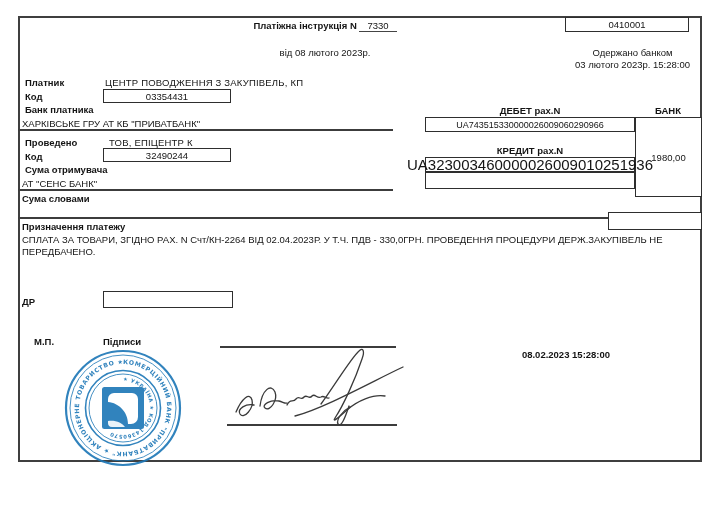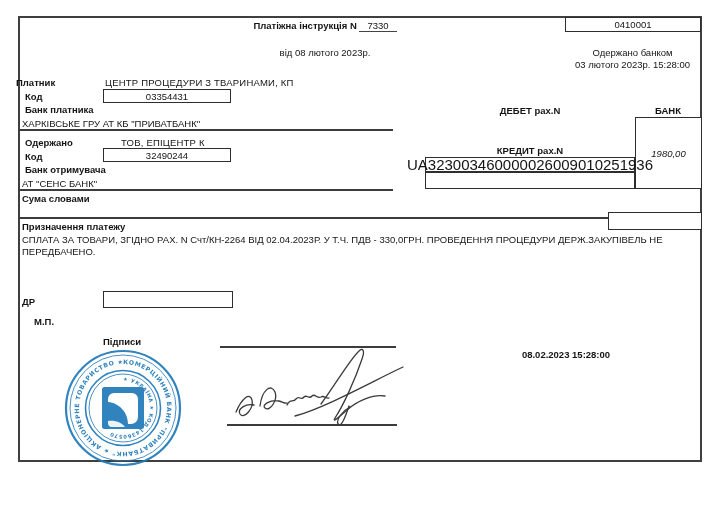--- a/index.html
+++ b/index.html
@@ -24,78 +24,81 @@
 
 <div id="doc">
 
   <div class="abs border-frame" style="left:18px;top:16px;width:684px;height:446px;"></div>
 
   <div class="abs ctr" style="left:0;width:650px;top:20px;">
     <span class="b">Платіжна інструкція N</span>
     <span class="num-underline">7330</span>
   </div>
 
-  <div class="abs fieldbox" style="left:565px;top:17px;width:136px;height:15px;">
+  <div class="abs fieldbox" style="left:565px;top:17px;width:124px;height:15px;">
     <span>0410001</span>
   </div>
 
   <div class="abs ctr" style="left:0;width:650px;top:47px;">від 08 лютого 2023р.</div>
 
   <div class="abs ctr" style="left:550px;width:165px;top:47px;line-height:12px;">
     <div>Одержано банком</div>
     <div>03 лютого 2023р. 15:28:00</div>
   </div>
 
-  <div class="abs b" style="left:16px;top:77px;text-align:center;">Платник</div>
-  <div class="abs small-gap" style="left:105px;top:77px;">ЦЕНТР ПРОЦЕДУРИ З ТВАРИНАМИ, КП</div>
+  <div class="abs b" style="left:25px;top:77px;text-align:center;">Платник</div>
+  <div class="abs small-gap" style="left:105px;top:77px;">ЦЕНТР ПОВОДЖЕННЯ З ЗАКУПІВЕЛЬ, КП</div>
   <div class="abs b" style="left:25px;top:91px;">Код</div>
   <div class="abs fieldbox" style="left:103px;top:89px;width:128px;height:14px;">
     <span>03354431</span>
   </div>
   <div class="abs b" style="left:25px;top:104px;">Банк платника</div>
   <div class="abs" style="left:22px;top:118px;">ХАРКІВСЬКЕ ГРУ АТ КБ "ПРИВАТБАНК"</div>
   <div class="abs hline" style="left:18px;top:129px;width:375px;"></div>
 
   <div class="abs b ctr" style="left:425px;top:105px;width:210px;">ДЕБЕТ рах.N</div>
   <div class="abs b ctr" style="left:636px;top:105px;width:64px;">БАНК</div>
 
-  <div class="abs fieldbox" style="left:635px;top:117px;width:67px;height:72px;font-style:italic;">
+  <div class="abs fieldbox" style="left:425px;top:117px;width:210px;height:15px;font-size:9px;">
+    <span>UA743515330000026009060290966</span>
+  </div>
+  <div class="abs fieldbox" style="left:635px;top:117px;width:67px;height:80px;">
     <span>1980,00</span>
   </div>
 
-  <div class="abs b" style="left:25px;top:137px;">Одержано</div>
-  <div class="abs small-gap" style="left:121px;top:137px;">ТОВ, ЕПІЦЕНТР К</div>
+  <div class="abs b" style="left:25px;top:137px;">Проведено</div>
+  <div class="abs small-gap" style="left:109px;top:137px;">ТОВ, ЕПІЦЕНТР К</div>
   <div class="abs b" style="left:25px;top:151px;">Код</div>
   <div class="abs fieldbox" style="left:103px;top:148px;width:128px;height:14px;">
     <span>32490244</span>
   </div>
 
   <div class="abs b ctr" style="left:425px;top:145px;width:210px;">КРЕДИТ рах.N</div>
   <div class="abs fieldbox" style="left:425px;top:157px;width:210px;height:15px;font-size:15px;">
     <span>UA323003460000026009010251936</span>
   </div>
   <div class="abs thinbox" style="left:425px;top:172px;width:210px;height:17px;"></div>
 
-  <div class="abs b" style="left:25px;top:164px;">Банк отримувача</div>
+  <div class="abs b" style="left:25px;top:164px;">Сума отримувача</div>
   <div class="abs" style="left:22px;top:178px;">АТ "СЕНС БАНК"</div>
   <div class="abs hline" style="left:18px;top:189px;width:375px;"></div>
 
   <div class="abs b" style="left:22px;top:193px;">Сума словами</div>
   <div class="abs hline" style="left:18px;top:217px;width:684px;"></div>
 
   <div class="abs b" style="left:22px;top:221px;">Призначення платежу</div>
   <div class="abs fieldbox" style="left:608px;top:212px;width:94px;height:18px;"></div>
   <div class="abs" style="left:22px;top:234px;width:662px;line-height:11.5px;">СПЛАТА ЗА ТОВАРИ, ЗГІДНО РАХ. N Счт/КН-2264 ВІД 02.04.2023Р.  У Т.Ч. ПДВ - 330,0ГРН. ПРОВЕДЕННЯ ПРОЦЕДУРИ ДЕРЖ.ЗАКУПІВЕЛЬ НЕ ПЕРЕДБАЧЕНО.</div>
 
   <div class="abs b" style="left:22px;top:296px;">ДР</div>
   <div class="abs fieldbox" style="left:103px;top:291px;width:130px;height:17px;">
     <span></span>
   </div>
 
-  <div class="abs b" style="left:34px;top:316px;">М.П.</div>
+  <div class="abs b" style="left:34px;top:336px;">М.П.</div>
   <div class="abs b" style="left:103px;top:336px;">Підписи</div>
 
   <div class="abs hline" style="left:220px;top:346px;width:176px;"></div>
   <div class="abs hline" style="left:227px;top:424px;width:170px;"></div>
 
   <div class="abs" style="left:233px;top:348px;width:205px;height:82px;">
     <svg width="205" height="82" viewBox="0 0 205 82">
       <g fill="none" stroke="#3a3a3a" stroke-width="1.3" stroke-linecap="round">
         <path d="M3 64 C9 50 17 44 19 52 C21 60 11 72 7 66 C4 61 13 55 21 57"></path>
         <path d="M27 58 C29 42 38 35 42 44 C45 52 37 64 32 60 C28 57 38 51 46 53 C50 54 52 56 54 55"></path>

